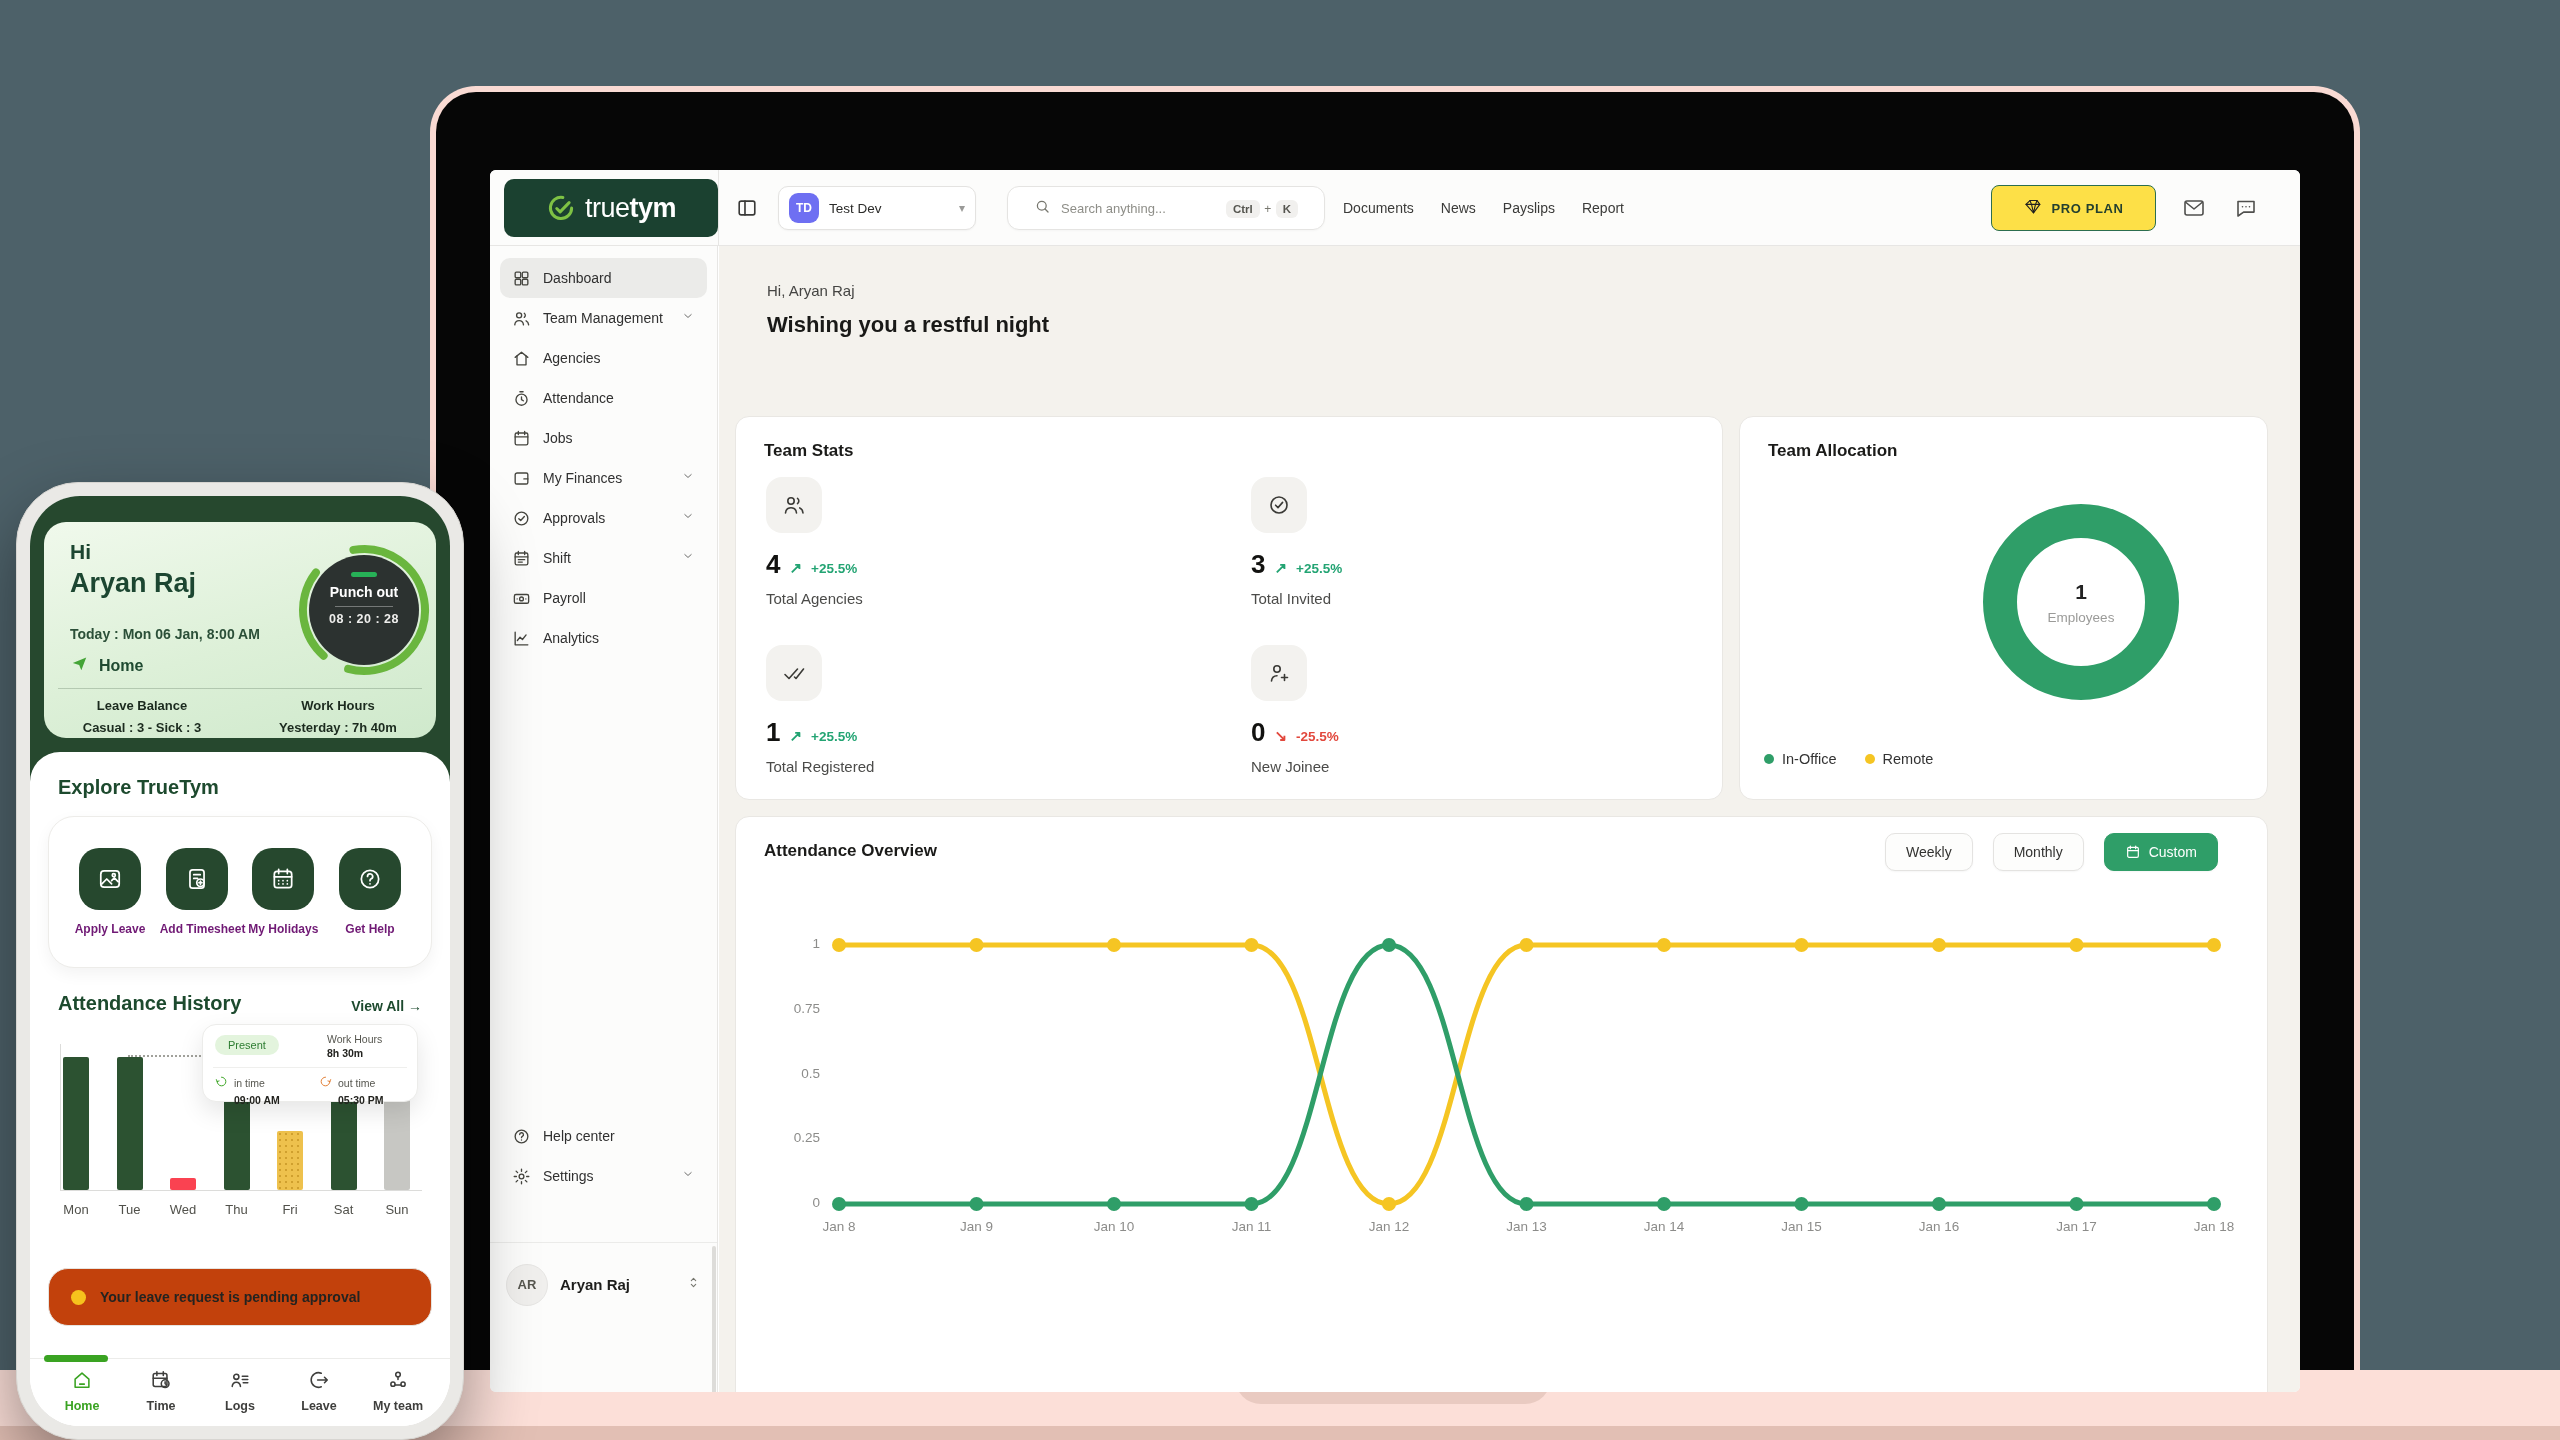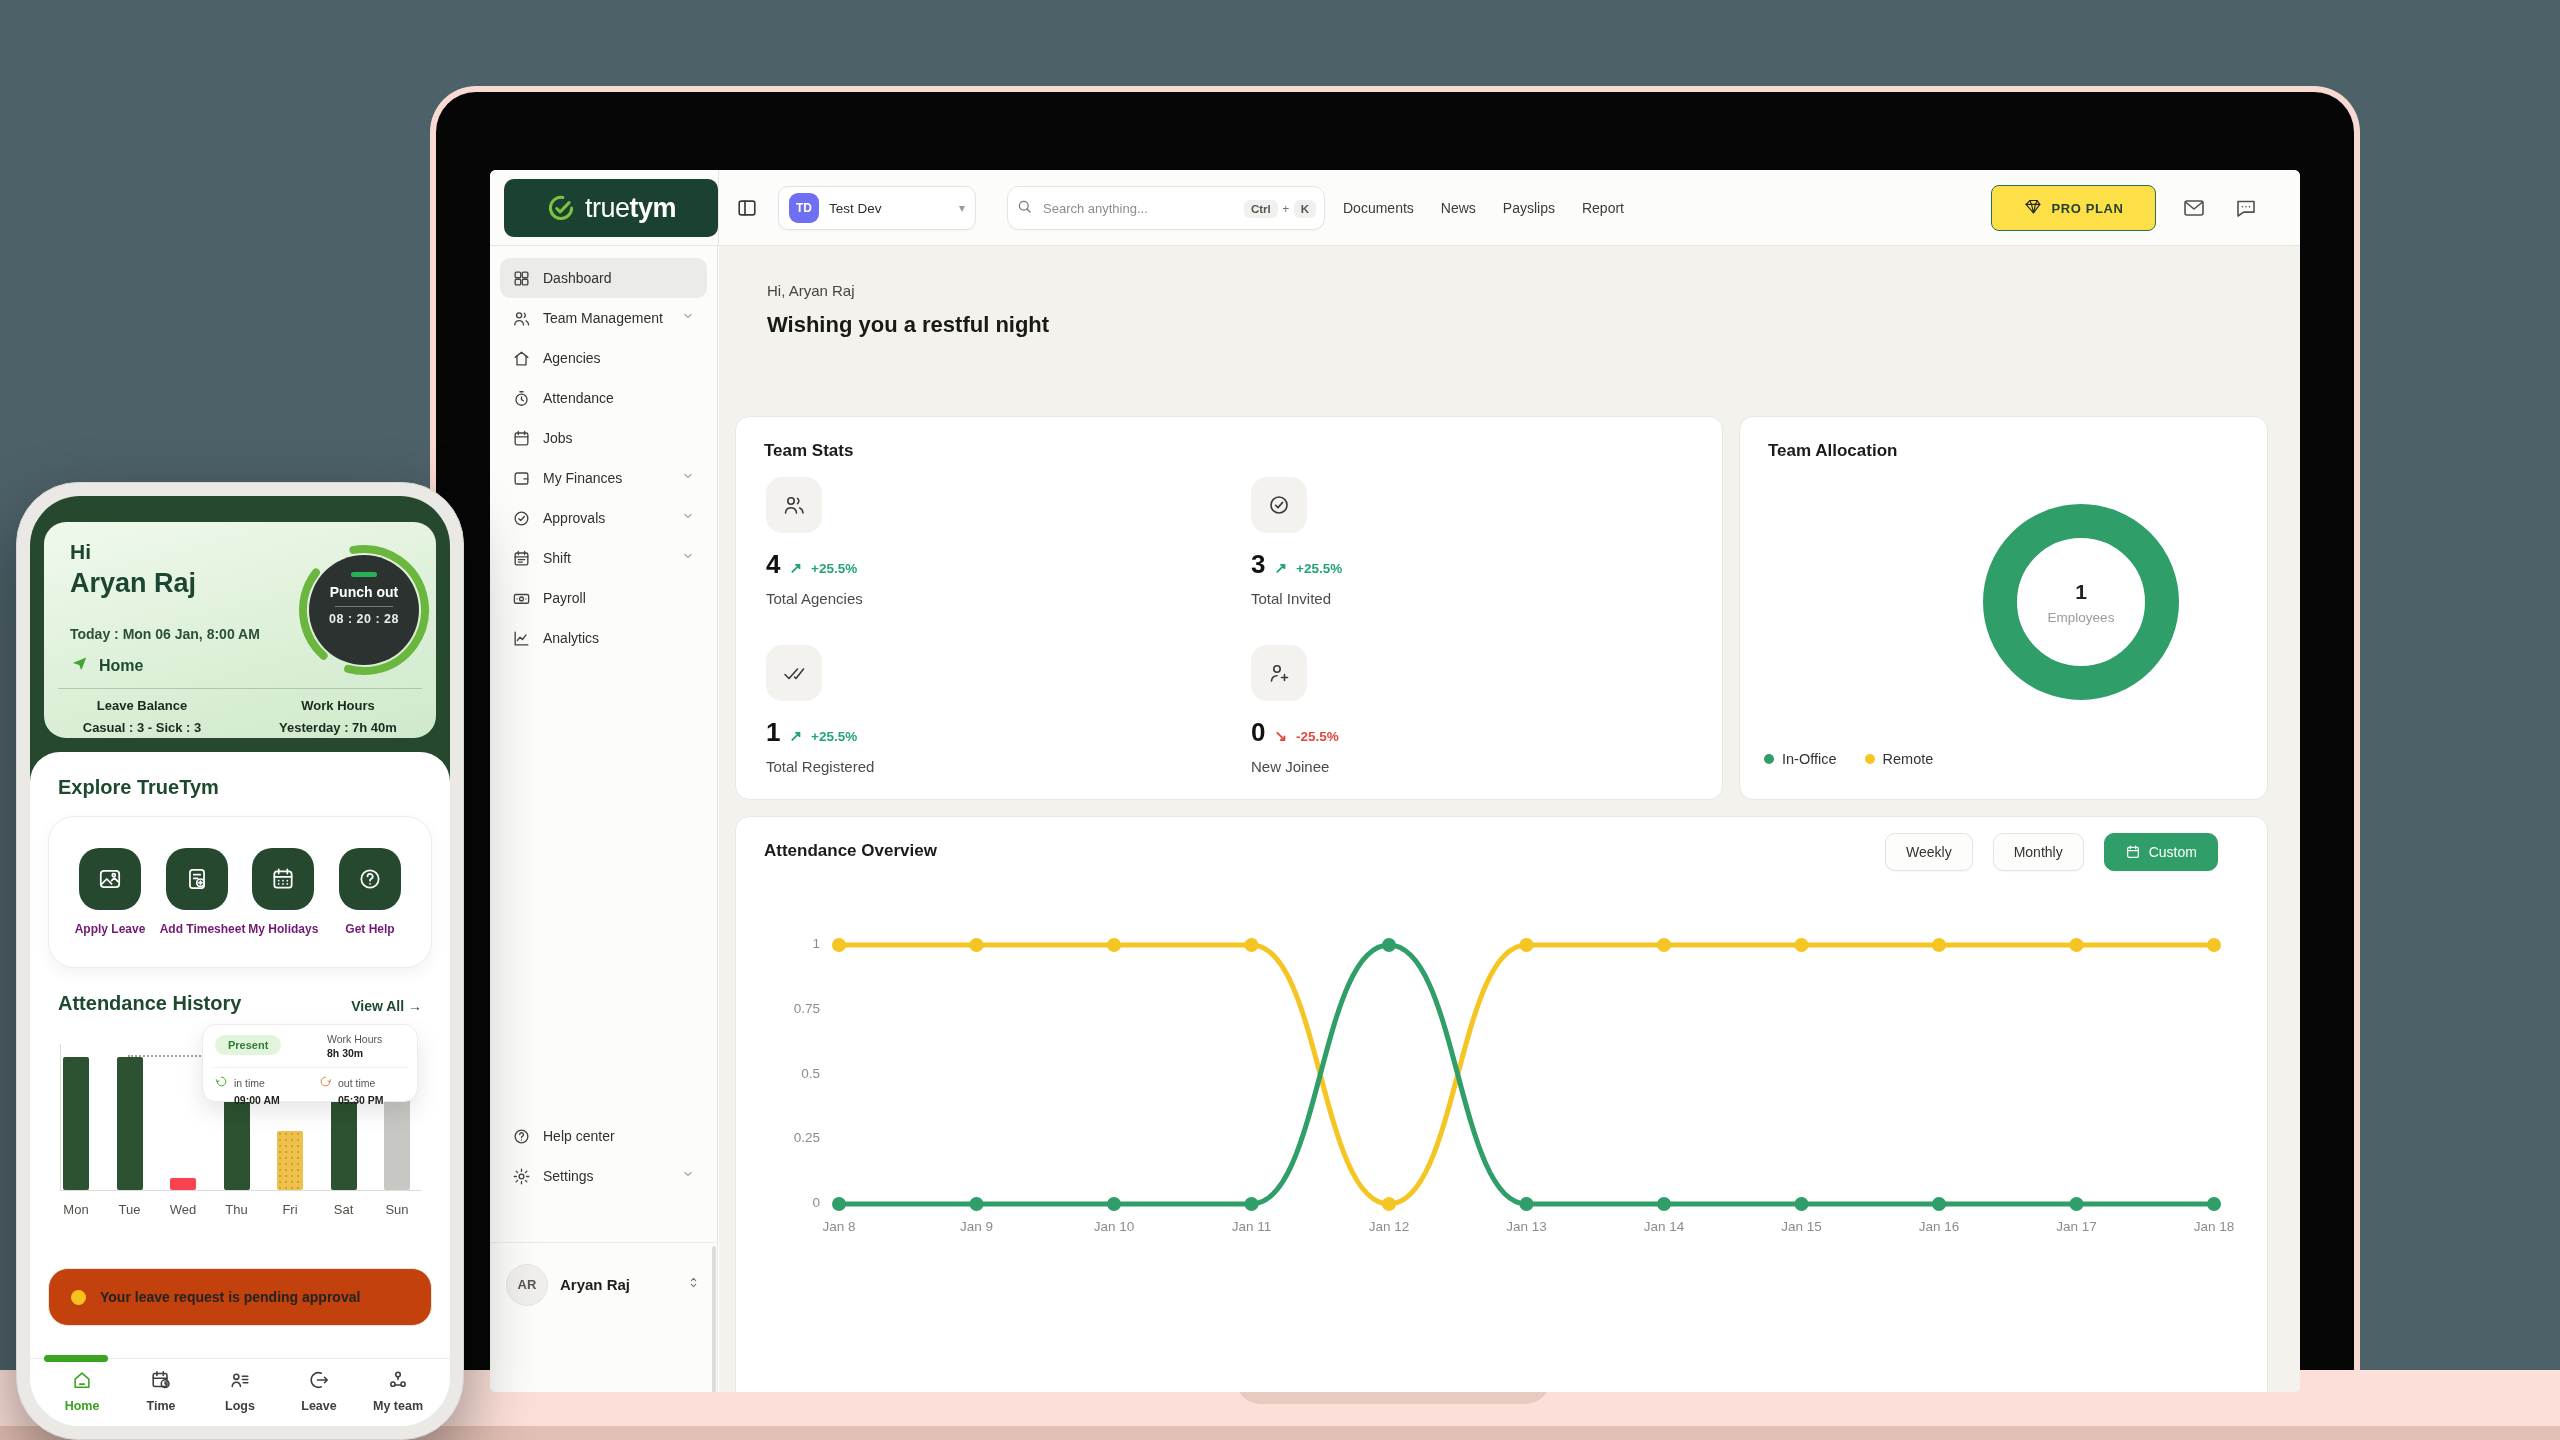--- a/index.html
+++ b/index.html
@@ -23,21 +23,21 @@
   .logo-text{font-size:27px;letter-spacing:-0.5px;color:#fff;}
   .logo-text b{font-weight:700;}
   .nav-toggle{position:absolute;left:246px;top:27px;width:22px;height:22px;color:#3a3a38;font-size:22px;cursor:pointer;}
   .org{position:absolute;left:288px;top:16px;height:44px;width:198px;background:#fff;border:1px solid #e4e3e1;
        border-radius:10px;display:flex;align-items:center;padding:0 10px;gap:10px;box-shadow:0 1px 2px rgba(0,0,0,.04);}
   .org-avatar{width:30px;height:30px;border-radius:9px;background:#6e6ff2;color:#fff;font-size:12px;font-weight:700;
        display:flex;align-items:center;justify-content:center;}
   .org-name{font-size:13.5px;color:#2c2c2a;flex:1;}
   .org .chev{font-size:12px;color:#9a9a98;}
   .search{position:absolute;left:517px;top:16px;width:318px;height:44px;border:1px solid #e5e4e2;border-radius:12px;
-       background:#fff;display:flex;align-items:center;padding:0 8px;gap:8px;box-shadow:0 1px 2px rgba(0,0,0,.03);}
+       background:#fff;display:flex;align-items:center;padding:0 26px;gap:8px;box-shadow:0 1px 2px rgba(0,0,0,.03);}
   .search .ic{width:17px;height:17px;color:#77776f;}
   .search input{border:none;outline:none;flex:1;font-size:13px;color:#44443e;background:transparent;
        font-family:"Liberation Sans",sans-serif;min-width:0;}
   .search input::placeholder{color:#8e8e88;}
   .kbd{background:#f1f0ee;border-radius:6px;padding:3px 7px;font-size:11.5px;color:#55554f;font-weight:700;}
   .kplus{font-size:12px;color:#77776f;}
   .nav-links{position:absolute;left:853px;top:0;height:76px;display:flex;align-items:center;gap:27px;}
   .nav-link{font-size:14px;color:#3b3b39;cursor:pointer;}
   .proplan{position:absolute;left:1501px;top:15px;width:165px;height:46px;border:1.5px solid #2c6e4f;border-radius:8px;
        background:#fde047;display:flex;align-items:center;justify-content:center;gap:9px;cursor:pointer;}
@@ -133,21 +133,21 @@
   .x-ico .ic{width:26px;height:26px;color:#fff;stroke-width:1.6;}
   .x-label{margin-top:12px;font-size:12px;font-weight:800;color:#701a75;white-space:nowrap;}
   .viewall{position:absolute;right:28px;top:246px;font-size:14px;font-weight:700;color:#1d4a2e;cursor:pointer;}
   .ph-axis-y{position:absolute;left:30px;top:292px;height:146px;border-left:1.5px solid #dcdcda;}
   .ph-axis-x{position:absolute;left:30px;top:438px;width:362px;border-top:1.5px solid #dcdcda;}
   .bar{position:absolute;width:26px;border-radius:2px;}
   .bar-lab{position:absolute;width:54px;text-align:center;font-size:13px;color:#51514b;top:450px;}
   .dotline{position:absolute;left:98px;top:303px;width:76px;border-top:2px dotted #a1a19b;}
   .tip{position:absolute;left:172px;top:272px;width:216px;height:78px;background:#fff;border:1px solid #ececea;
       border-radius:14px;box-shadow:0 10px 24px rgba(0,0,0,.10);}
-  .tip-pill{position:absolute;left:12px;top:10px;background:#e3f4dd;color:#2e7d32;font-size:11px;font-weight:700;
+  .tip-pill{position:absolute;left:12px;top:10px;background:#e3f4dd;color:#2e7d32;font-size:11px;font-weight:400;
       padding:4px 13px;border-radius:11px;}
   .tip-wh-l{position:absolute;left:124px;top:8px;font-size:10.5px;color:#56564f;}
   .tip-wh-v{position:absolute;left:124px;top:22px;font-size:10.5px;font-weight:700;color:#23231f;}
   .tip-hr{position:absolute;left:10px;right:10px;top:42px;border-top:1px solid #efefed;}
   .tip-col{position:absolute;top:48px;display:flex;gap:6px;}
   .tip-col .ic{width:13px;height:13px;margin-top:2px;}
   .tip-in{left:12px;} .tip-in .ic{color:#3aa322;}
   .tip-out{left:116px;} .tip-out .ic{color:#e07b30;}
   .tip-l{font-size:10.5px;color:#56564f;}
   .tip-v{margin-top:3px;font-size:10.5px;font-weight:700;color:#23231f;}

